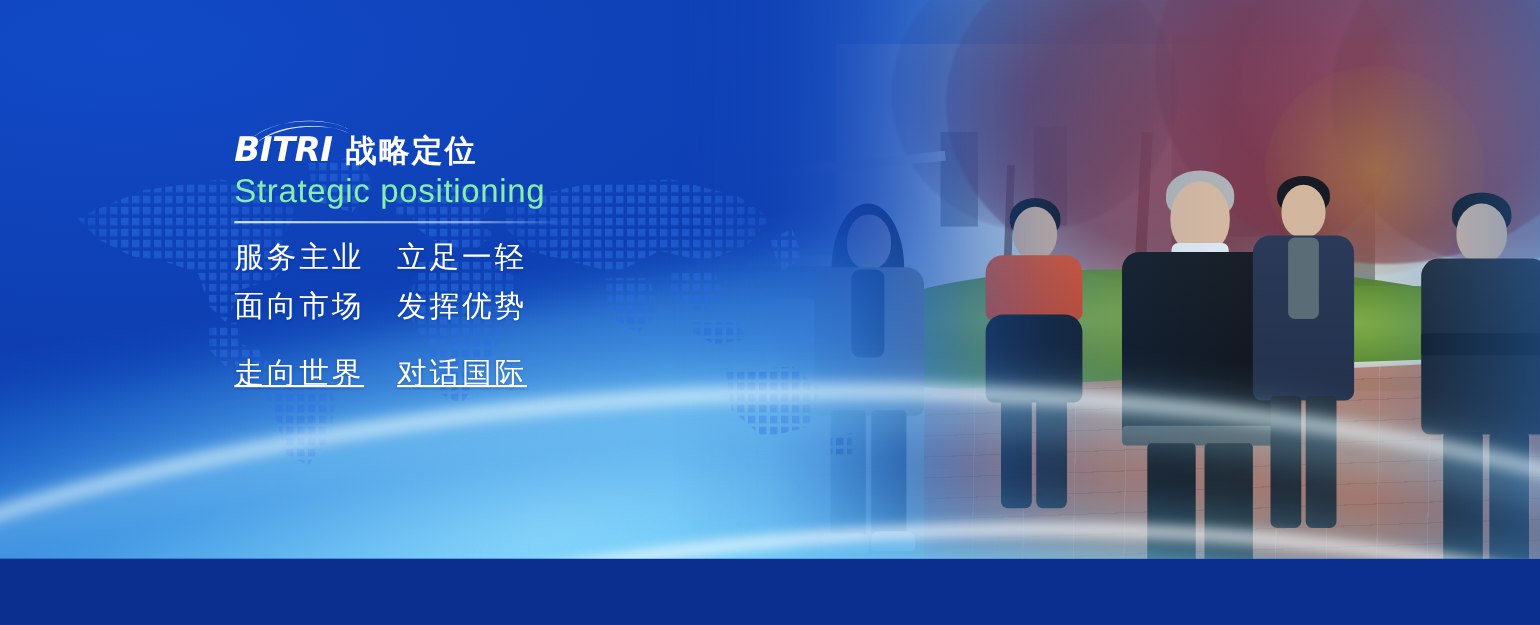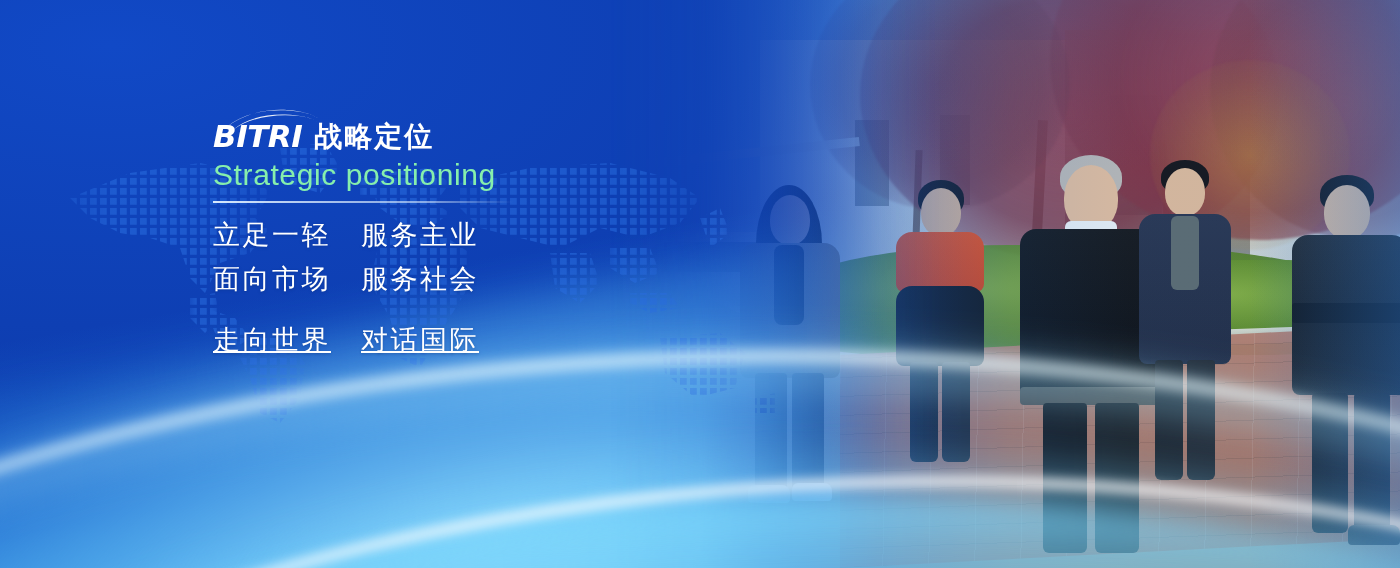--- a/index.html
+++ b/index.html
@@ -1,21 +1,21 @@
 <!DOCTYPE html>
 <html><head>
 <meta charset="utf-8">
 <style>
   html,body{margin:0;padding:0;background:#0a2f8f;}
   body{font-family:"Liberation Sans","DejaVu Sans",sans-serif;}
 
   
   #banner{
     position:relative;
-    width:1400px;height:568px;
+    width:1400px;height:508px;
     overflow:hidden;
     background:#0f43b5;
   }
 
   
   .bg-base{
     position:absolute;inset:0;
     background:
       radial-gradient(120% 130% at 8% 8%, #1149c6 0%, #0e3fb3 38%, #0c37a6 70%, #0b3299 100%);
   }
@@ -343,26 +343,26 @@
         <span class="logo-text">BITRI</span>
       </div>
       <div class="cn-title">战略定位</div>
     </div>
 
     <div class="en-sub">Strategic positioning</div>
     <div class="rule"></div>
 
     <div class="slogans">
       <div class="sl-row">
+        <span>服务主业</span>
         <span>立足一轻</span>
-        <span>服务主业</span>
       </div>
       <div class="sl-row">
         <span>面向市场</span>
-        <span>服务社会</span>
+        <span>发挥优势</span>
       </div>
       <div class="sl-row">
       </div>
       <div class="sl-row">
         <span>走向世界</span>
         <span>对话国际</span>
       </div>
     </div>
 
   </div>

